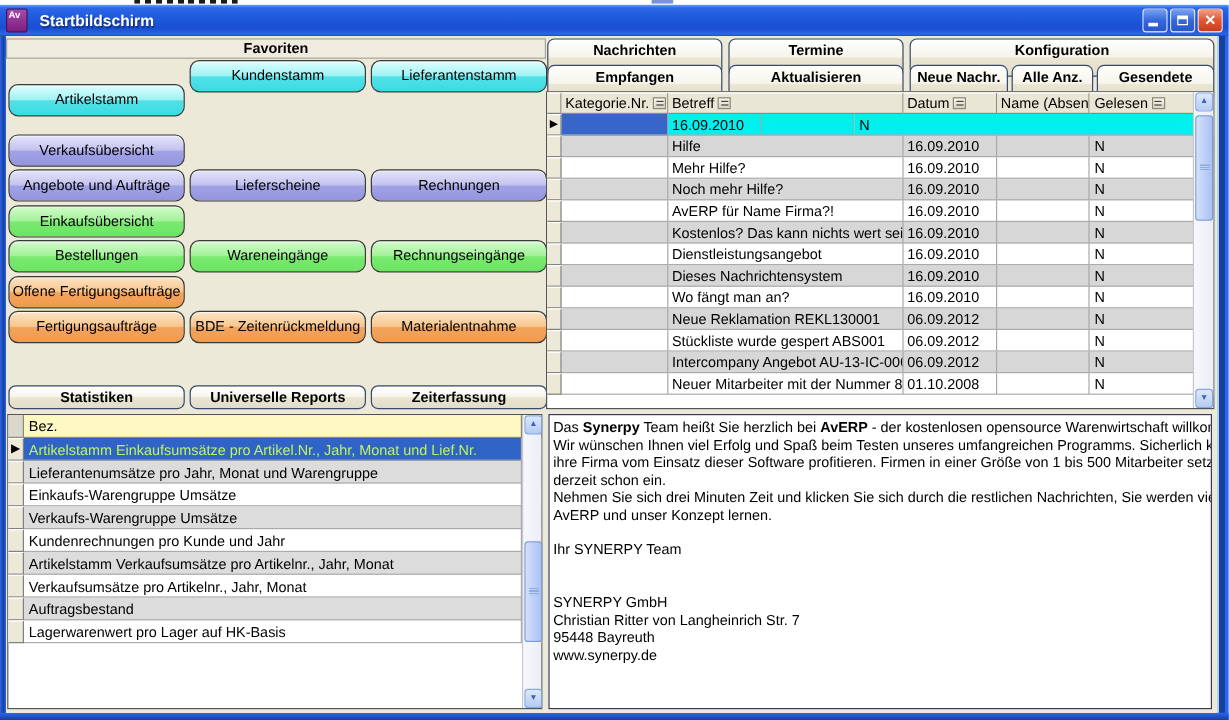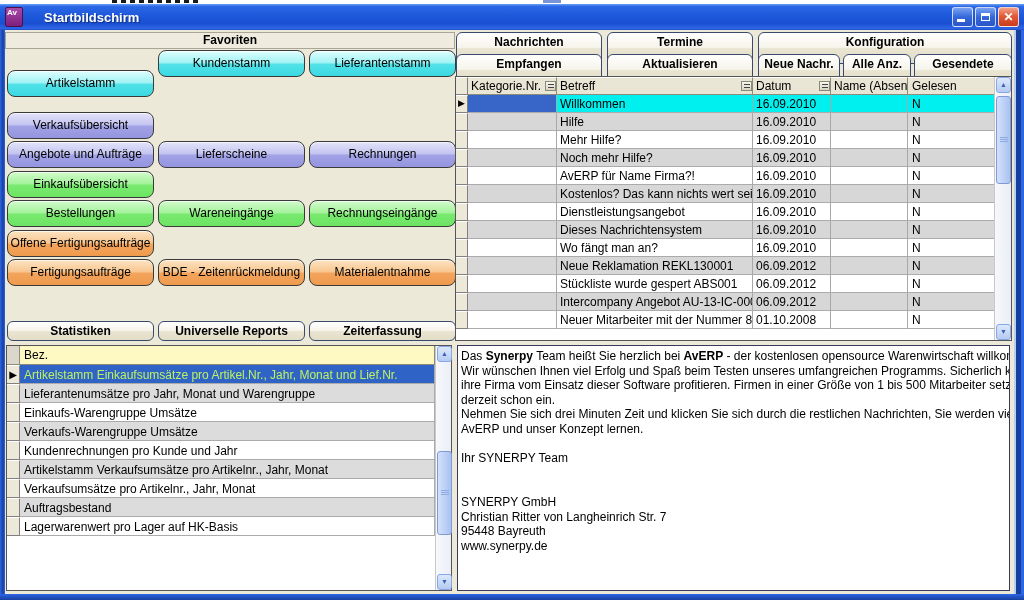--- a/index.html
+++ b/index.html
@@ -12,21 +12,21 @@
   .desktop-marks { position:absolute; left:112px; top:0; width:86px; height:3px;
     background:repeating-linear-gradient(90deg,#1a1a1a 0 5px,transparent 5px 9px); }
   .desktop-marks2 { position:absolute; left:543px; top:0; width:18px; height:3px; background:#7a94d8; }
 
   
   .titlebar { position:absolute; left:0; top:4px; width:1024px; height:26px;
     background:linear-gradient(180deg,#6AA0F5 0%,#2B67E6 10%,#1E58DB 45%,#1A4FD2 75%,#2E65E6 94%,#1C4BC0 100%);
     display:flex; align-items:center; padding-left:5px; }
   .title-icon { width:18px; height:20px; background:linear-gradient(180deg,#A84AA8,#7E1F7E);
     border:1px solid #4E0F4E; border-radius:2px; color:#fff; font-size:8px; font-weight:bold;
-    line-height:8px; padding:1px; margin-right:21px; }
+    line-height:8px; padding:1px; margin-right:10px; }
   .title-text { color:#fff; font-weight:bold; font-size:13px; text-shadow:1px 1px 1px #10307E; }
   .win-btns { position:absolute; right:5px; top:3px; display:flex; gap:2px; }
   .win-btn { width:21px; height:20px; border:1px solid rgba(255,255,255,.75); border-radius:3px;
     position:relative; background:linear-gradient(180deg,#78A2F2 0%,#3568DA 50%,#2A55C8 100%); }
   .win-btn.close { background:linear-gradient(180deg,#F2A088 0%,#E25B38 45%,#C83C1C 100%); }
   .glyph-min { position:absolute; left:4px; bottom:4px; width:8px; height:3px; background:#fff; }
   .glyph-max { position:absolute; left:5px; top:5px; width:9px; height:8px;
     border:1px solid #fff; border-top-width:3px; }
   .glyph-x { position:absolute; left:0; top:2px; width:100%; text-align:center;
     color:#fff; font-weight:bold; font-size:12px; line-height:14px; }
@@ -59,21 +59,21 @@
   .tab-btn { position:absolute; height:32px; border:1px solid #3A4A6E; border-radius:6px;
     font-weight:bold; text-align:center; line-height:18px; overflow:hidden; white-space:nowrap;
     background:linear-gradient(180deg,#FFFFFF 0%,#F6F4EA 48%,#E9E5D2 52%,#E2DDC6 100%); }
 
   
   .msg-table { position:absolute; left:450px; top:46px; width:557px; height:265px;
     background:#fff; border:1px solid #555; }
   .msg-head { display:flex; height:18px; }
   .th { background:#EAE6D6; border-right:1px solid #8C8C7C; border-bottom:1px solid #8C8C7C;
     border-top:1px solid #FFF; display:flex; align-items:center; padding-left:3px; gap:3px;
-    overflow:hidden; white-space:nowrap;justify-content:space-between; }
+    overflow:hidden; white-space:nowrap; }
   .filter-ic { width:11px; height:10px; flex:0 0 auto;
     background:linear-gradient(180deg,#F8F6EE,#D8D4C4); border:1px solid #8A8A78;
     display:flex; align-items:center; justify-content:center; }
   .filter-ic i { display:block; width:6px; height:4px; border-top:1px solid #444; border-bottom:1px solid #444; }
   .tr { display:flex; height:18px; background:#fff; }
   .tr.alt { background:#D7D7D7;justify-content:space-between; }
   .td { border-right:1px solid #A8A8A8; border-bottom:1px solid #ABABAB;
     overflow:hidden; white-space:nowrap; padding:2px 0 0 3px; }
   .c-marker { width:12px; flex:0 0 auto; background:#ECE9D8; border-right:1px solid #808080;
     border-bottom:1px solid #808080; border-top:1px solid #FFF; font-size:9px; line-height:15px;
@@ -265,21 +265,20 @@
             <span>Gelesen</span>
             <span class="filter-ic">
               <i></i>
             </span>
           </div>
         </div>
       <div id="msg-rows">
           <div class="tr sel">
             <div class="td c-marker">▶</div>
             <div class="td c-kat"></div>
-            <div class="td c-betreff">Willkommen</div>
             <div class="td c-datum">16.09.2010</div>
             <div class="td c-name"></div>
             <div class="td c-gelesen">N</div>
           </div>
           <div class="tr alt">
             <div class="td c-marker"></div>
             <div class="td c-kat"></div>
             <div class="td c-betreff">Hilfe</div>
             <div class="td c-datum">16.09.2010</div>
             <div class="td c-name"></div>

